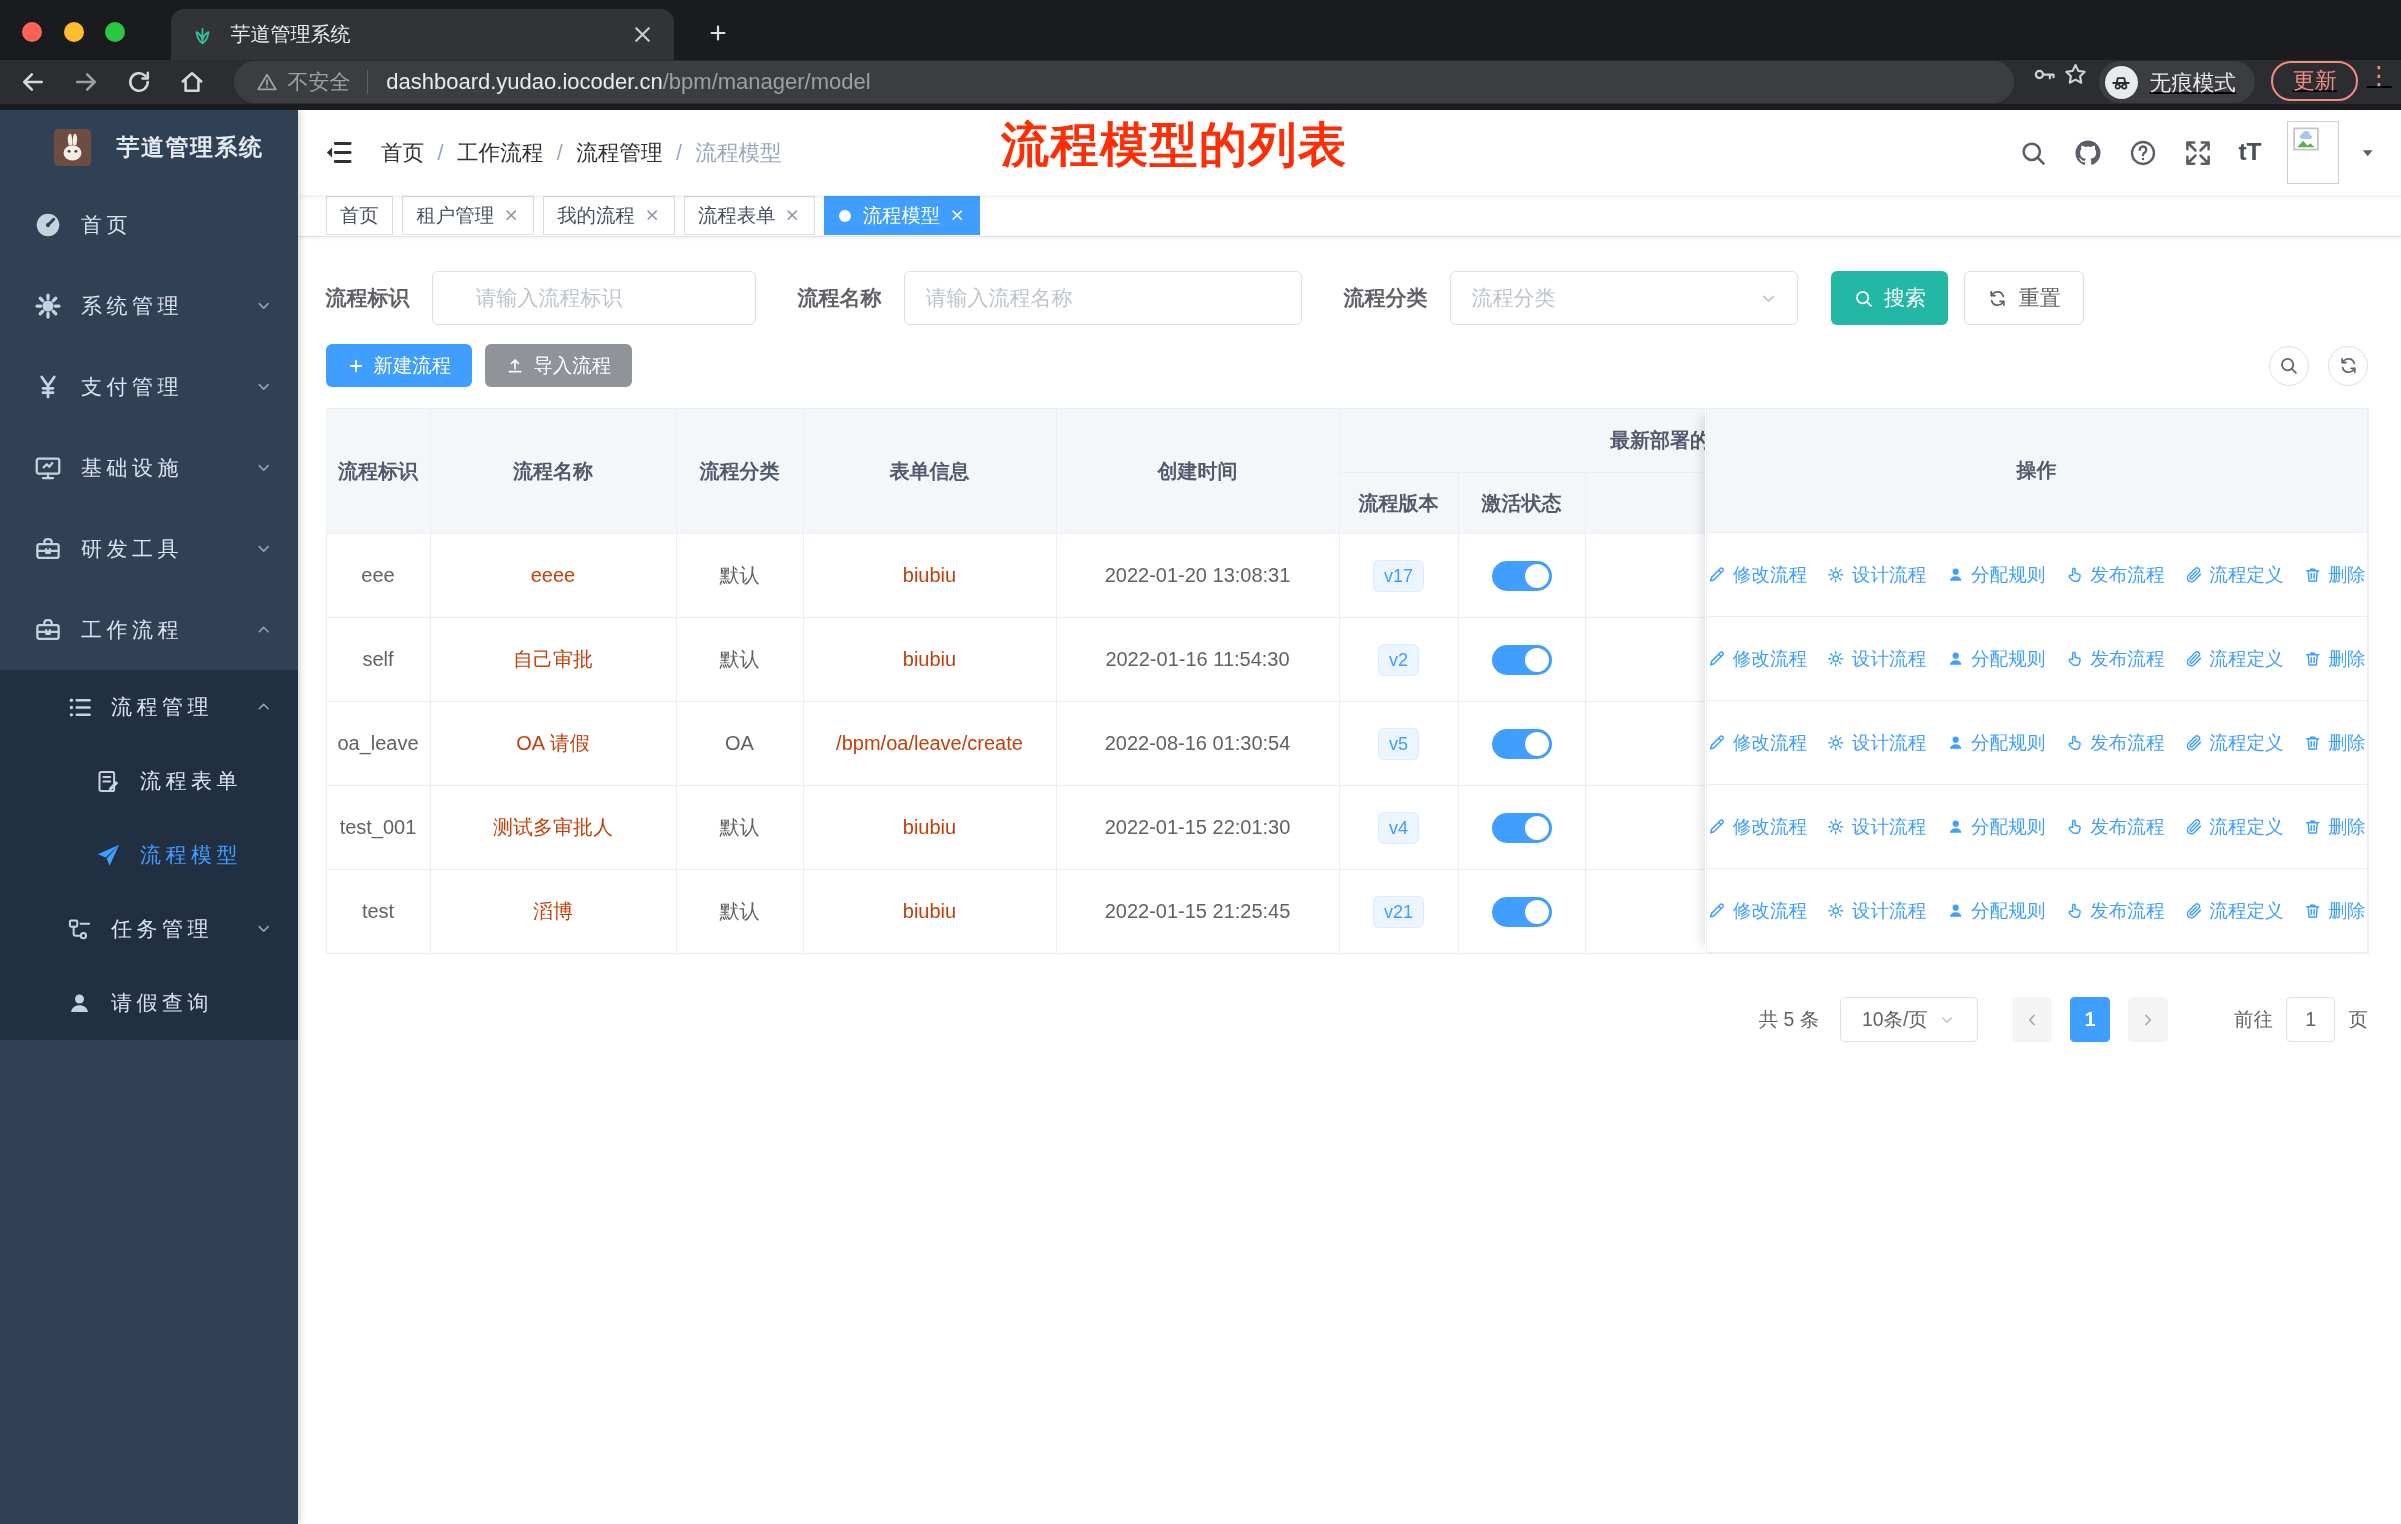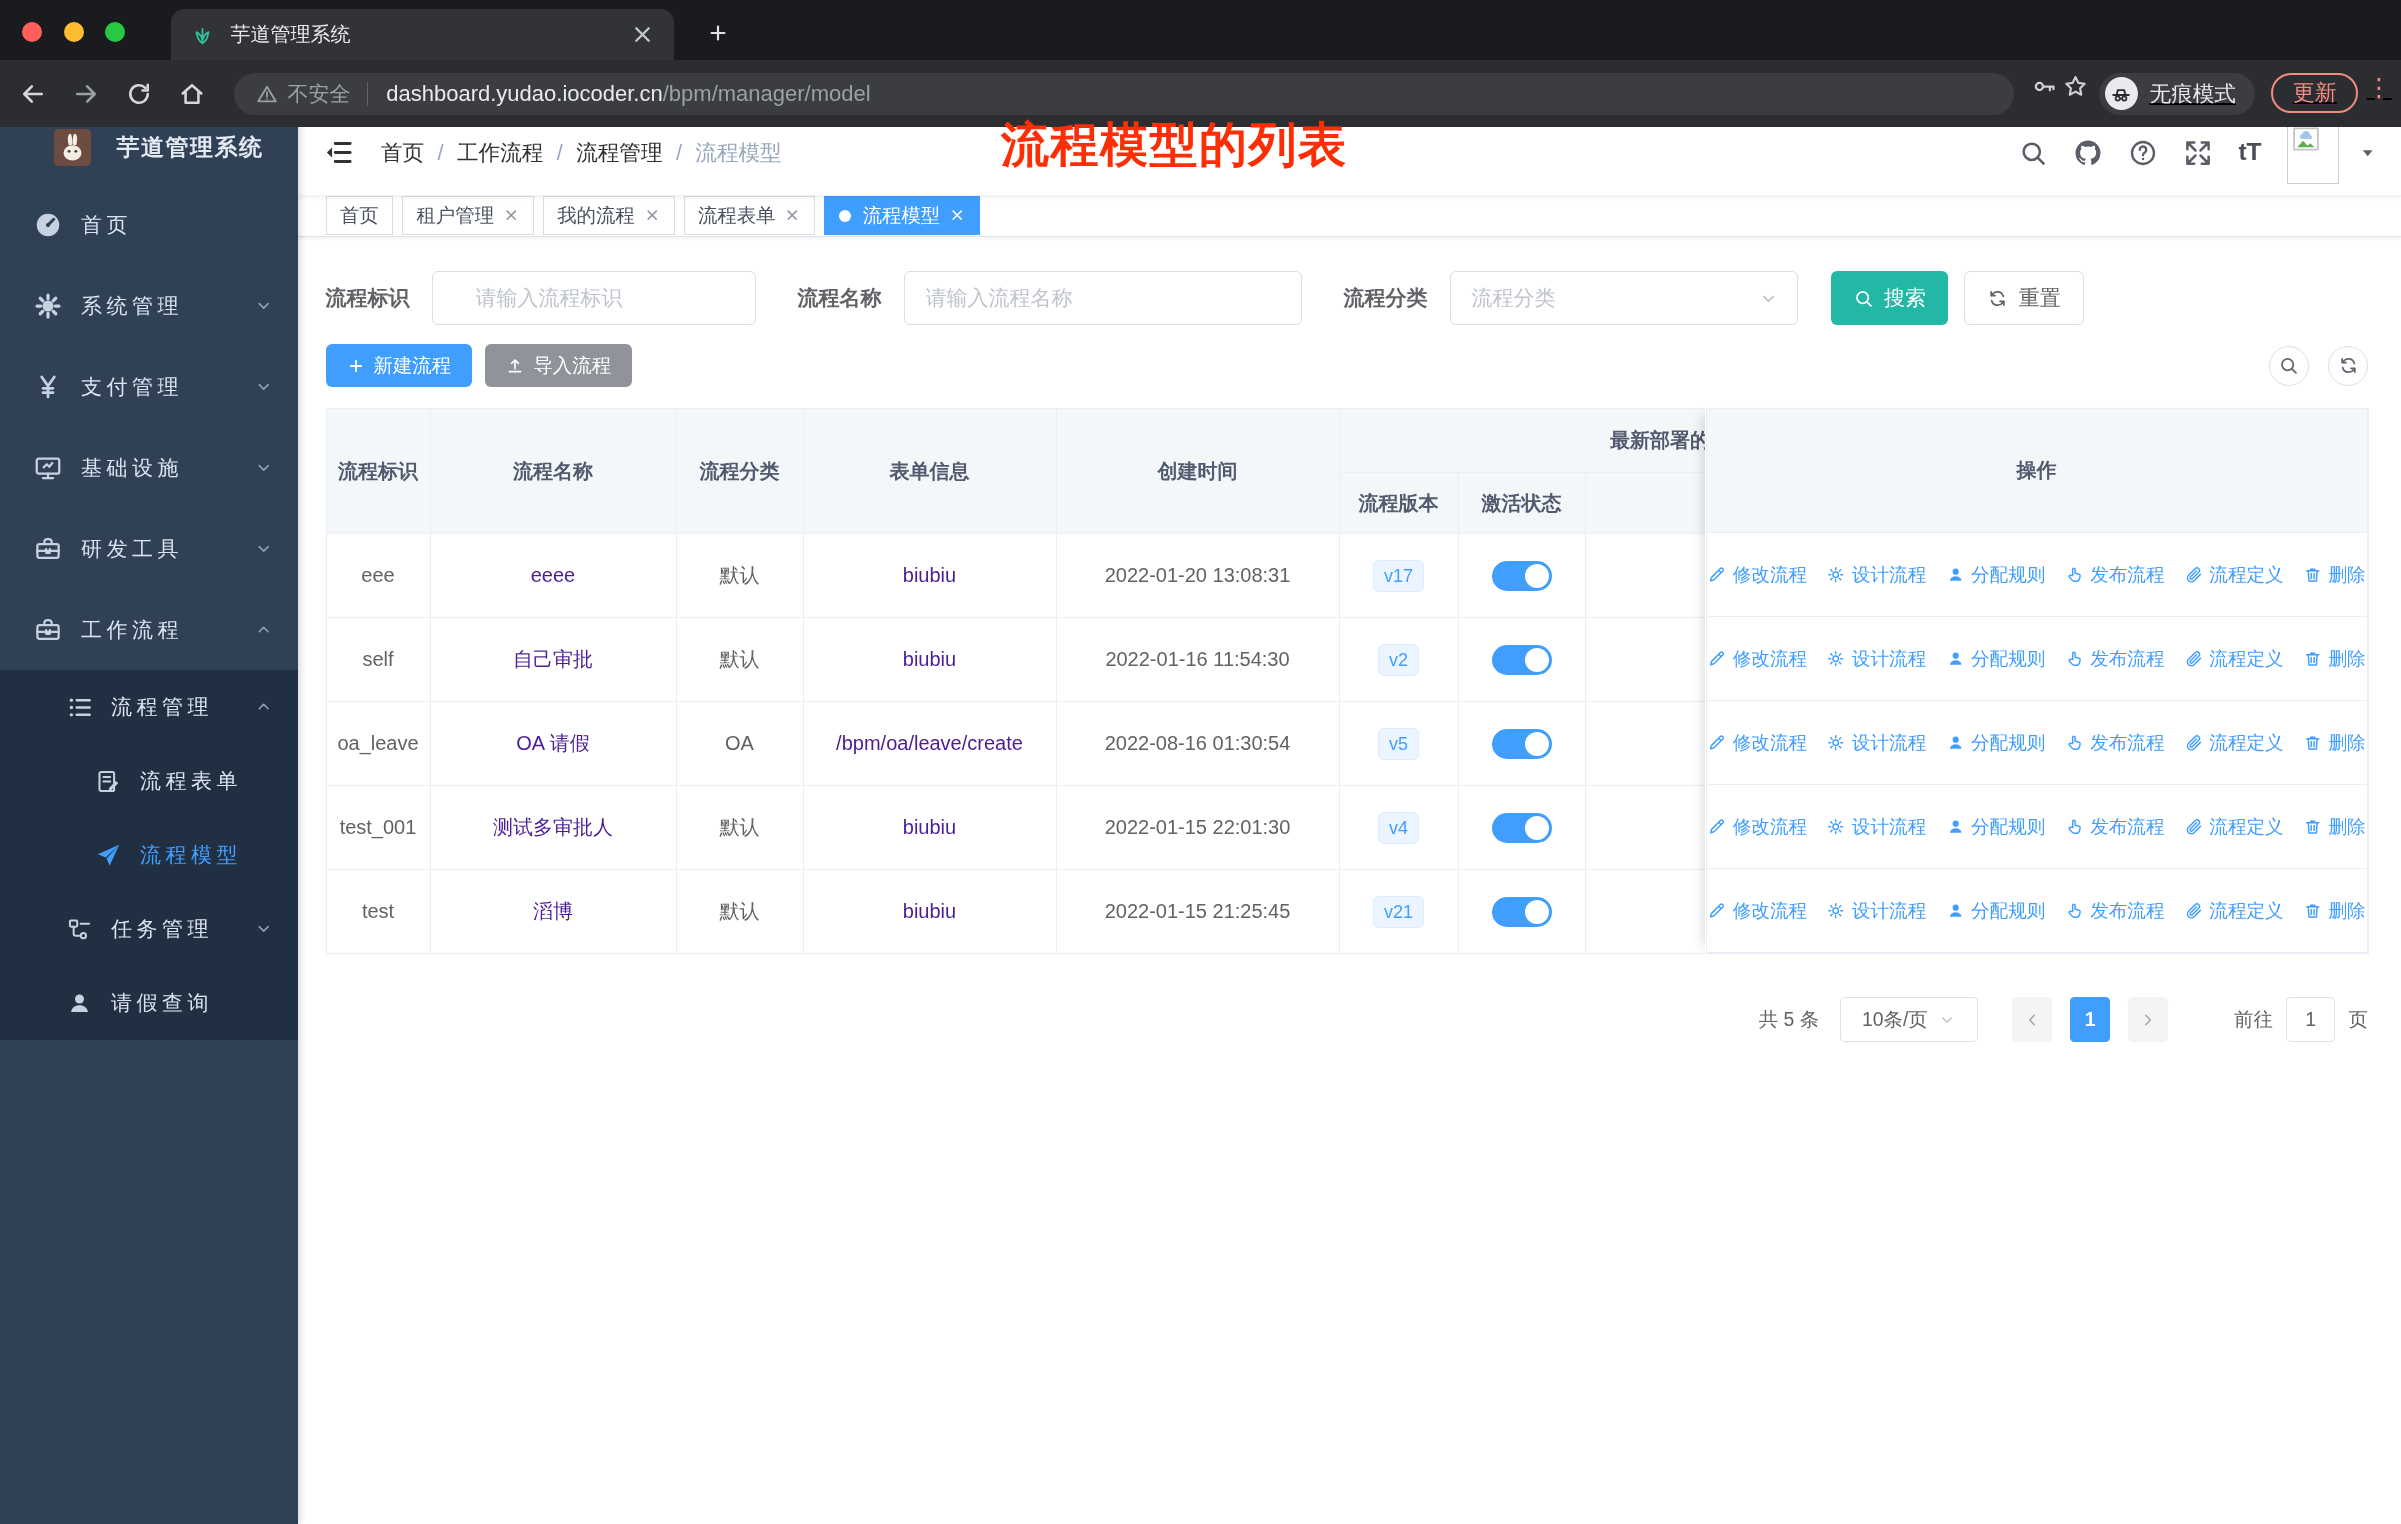--- a/index.html
+++ b/index.html
@@ -11,21 +11,21 @@
   .chrome { position:absolute; top:0; left:0; width:2401px; height:110px; background:#1a1b1e; z-index:50; }
   .traffic { position:absolute; left:22px; top:21.6px; display:flex; gap:21.6px; }
   .traffic span { width:20px; height:20px; border-radius:50%; display:block; }
   .t-red{background:#ff5f57;} .t-yellow{background:#febc2e;} .t-green{background:#28c840;}
   .btab { position:absolute; left:171px; top:9px; width:503px; height:51px; background:#323337; border-radius:13.4px 13.4px 0 0; display:flex; align-items:center; padding:0 19.4px; gap:15px; }
   .btab .icn{ width:25px; height:25px; }
   .btab-title { flex:1; color:#e8eaed; font-size:20px; white-space:nowrap; overflow:hidden; }
   .btab-close { width:19.4px; height:19.4px; color:#c7cacd; }
   .newtab { position:absolute; left:701px; top:16.4px; width:34px; height:34px; color:#dfe1e5; }
   .newtab .icn{width:22px;height:22px;margin:6px;}
-  .btoolbar { position:absolute; top:60px; left:0; width:2401px; height:67px; background:#2c2d31; display:flex; align-items:center; padding:0 19.4px; }
+  .btoolbar { position:absolute; top:60px; left:0; width:2401px; height:44px; background:#2c2d31; display:flex; align-items:center; padding:0 19.4px; }
   .nav-ic { width:28px; height:28px; color:#d5d7da; margin-right:25px; }
   .nav-ic.dim { color:#9aa0a6; }
   .urlpill { flex:1; height:42px; background:#3c3d41; border-radius:21px; display:flex; align-items:center; padding:0 22px; margin:0 16.4px 0 3px; min-width:0; }
   .urlpill .icn { width:22px; height:22px; color:#9aa0a6; }
   .sec-label { color:#9aa0a6; font-size:21px; margin:0 16.4px 0 9px; white-space:nowrap; }
   .url-sep { width:1.5px; height:24px; background:#5f6368; margin-right:18px; }
   .url-host { color:#e8eaed; font-size:22px; white-space:nowrap; }
   .url-path { color:#9aa0a6; font-size:22px; white-space:nowrap; }
   .chr-right { display:flex; align-items:flex-start; gap:4px;text-decoration:underline; }
   .chr-right .tool { width:27px; height:27px; color:#cfd1d4; }
@@ -99,21 +99,21 @@
   .round-btn { width:40px; height:40px; border-radius:50%; border:0.7px solid #dcdfe6; background:#fff; color:#5f6470; display:flex; align-items:center; justify-content:center; cursor:pointer; }
   .round-btn .icn { width:21px; height:21px; }
 
   
   .table-wrap { position:relative; margin-top:21px; width:2042px; }
   table.grid { border-collapse:collapse; table-layout:fixed; width:2042px; background:#fff; }
   table.grid th, table.grid td { border:0.7px solid #ebeef5; text-align:center; vertical-align:middle; overflow:hidden; }
   table.grid thead th { background:#f4f7fa; color:#515a6e; font-size:20px; font-weight:600; }
   .h-row1 { height:64px; } .h-row2 { height:61px; }
   table.grid tbody td { height:84px; color:#606266; font-size:20px; background:#fff; }
-  .cell-link { color:#4c1d95; cursor:pointer; text-decoration:none; }
+  .cell-link { color:#c2410c; cursor:pointer; text-decoration:none; }
   .ver-tag { display:inline-block; background:#ecf5ff; border:0.7px solid #d9ecff; color:#409EFF; font-size:18px; border-radius:6px; padding:6px 10.4px; line-height:1; }
   .switch { width:60px; height:30px; border-radius:15px; background:#409EFF; position:relative; display:inline-block; cursor:pointer; vertical-align:middle; }
   .switch::after { content:""; position:absolute; right:3px; top:3px; width:24px; height:24px; border-radius:50%; background:#fff; }
 
   .ops-col { position:absolute; top:0; right:0; width:663px; background:#fff; box-shadow:-10.4px 0 10.4px -7.4px rgba(0,0,0,.13); border-left:0.7px solid #fff; }
   .ops-head { height:125px; background:#f4f7fa; border:0.7px solid #ebeef5; display:flex; align-items:center; justify-content:center; color:#515a6e; font-size:20px; font-weight:600; }
   .ops-row { height:84px; border:0.7px solid #ebeef5; border-top:none; display:flex; align-items:center; justify-content:center; gap:19.4px; background:#fff; }
   .op-link { display:inline-flex; align-items:center; gap:6px; color:#409EFF; font-size:18.6px; cursor:pointer; white-space:nowrap; }
   .op-link .icn { width:19.4px; height:19.4px; }
 

